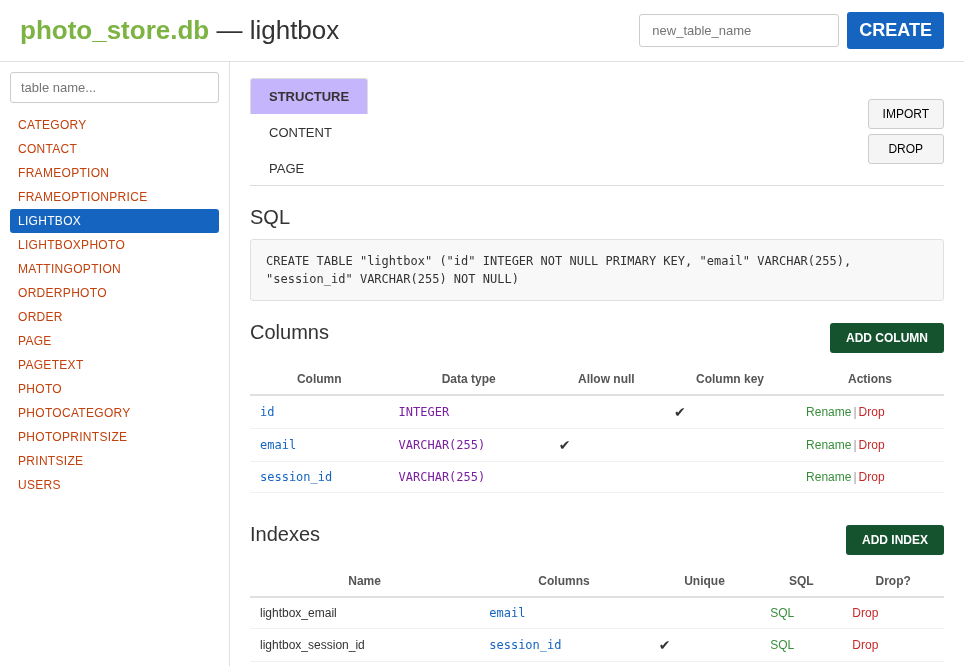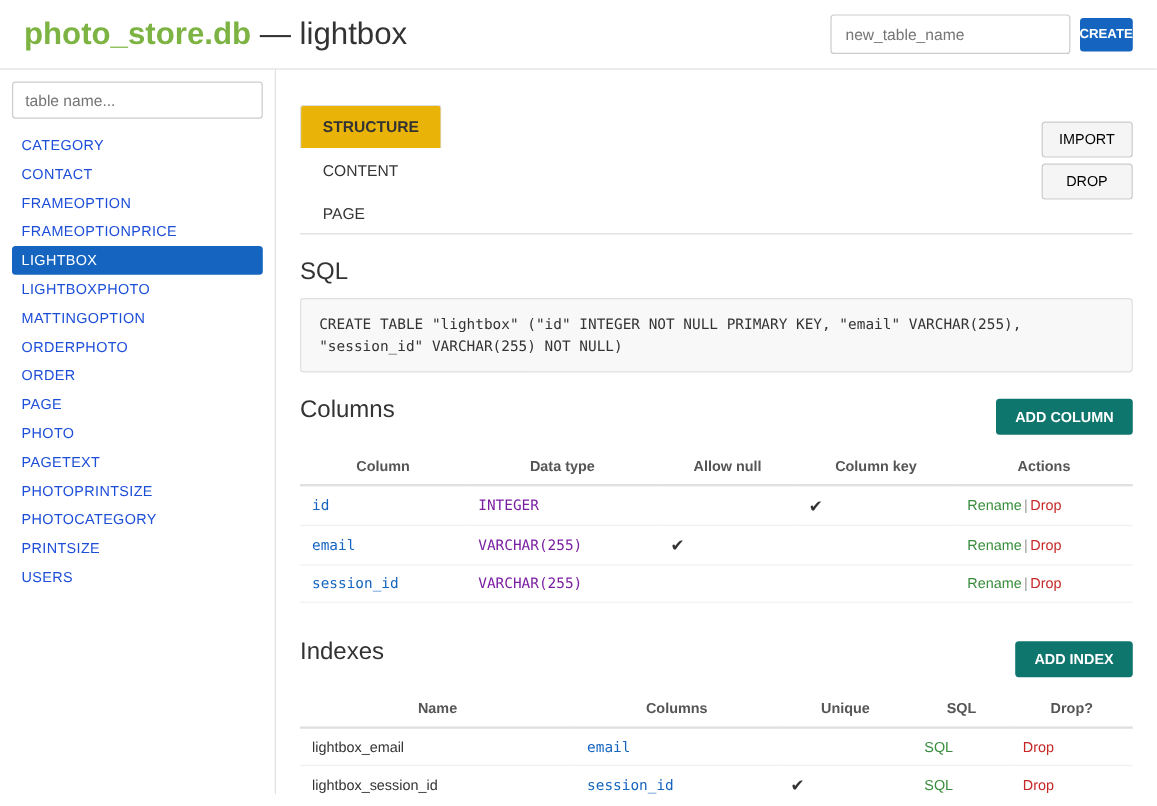--- a/index.html
+++ b/index.html
@@ -32,23 +32,23 @@
       border: 1px solid #ccc;
       border-radius: 3px;
       font-size: 13px;
       width: 200px;
       color: #999;
     }
     .create-btn {
       background: #1565c0;
       color: #fff;
       border: none;
-      padding: 8px 0;
-      border-radius: 3px;
-      font-size: 11px;
+      padding: 8px 12px;
+      border-radius: 3px;
+      font-size: 18px;
       cursor: pointer;
       font-weight: bold;
     }
     
     
     .main-layout {
       display: flex;
       height: calc(100vh - 68px);
     }
     
@@ -65,21 +65,21 @@
       padding: 7px 10px;
       border: 1px solid #ccc;
       border-radius: 3px;
       font-size: 13px;
       margin-bottom: 10px;
     }
     .sidebar-item {
       padding: 5px 8px;
       cursor: pointer;
       font-size: 12px;
-      color: #1d4ed8;
+      color: #c2410c;
       border-radius: 2px;
       text-transform: uppercase;
       letter-spacing: 0.3px;
     }
     .sidebar-item.active {
       background: #1565c0;
       color: #fff;
       border-radius: 3px;
     }
     
@@ -104,24 +104,23 @@
       border: 1px solid transparent;
       border-bottom: none;
       font-size: 13px;
       margin-right: 3px;
       border-radius: 3px 3px 0 0;
       position: relative;
       bottom: -1px;
     }
     .tab.active {
       border-color: #ddd;
-      background: #eab308;
+      background: #c4b5fd;
       border-bottom-color: #fff;
       font-weight: bold;
-      margin-top: 13px;
     }
     .tab-actions {
       margin-left: auto;
       display: flex;
       gap: 5px;
       flex-direction: column;
     }
     .tab-action-btn {
       padding: 7px 14px;
       border: 1px solid #ccc;
@@ -151,21 +150,21 @@
     }
     
     
     .columns-header {
       display: flex;
       align-items: center;
       justify-content: space-between;
       margin-bottom: 10px;
     }
     .add-btn {
-      background: #0f766e;
+      background: #14532d;
       color: #fff;
       border: none;
       padding: 8px 16px;
       border-radius: 3px;
       font-size: 12px;
       cursor: pointer;
       font-weight: bold;
     }
     
     
@@ -229,24 +228,24 @@
         <div class="sidebar-item">CATEGORY</div>
         <div class="sidebar-item">CONTACT</div>
         <div class="sidebar-item">FRAMEOPTION</div>
         <div class="sidebar-item">FRAMEOPTIONPRICE</div>
         <div class="sidebar-item active">LIGHTBOX</div>
         <div class="sidebar-item">LIGHTBOXPHOTO</div>
         <div class="sidebar-item">MATTINGOPTION</div>
         <div class="sidebar-item">ORDERPHOTO</div>
         <div class="sidebar-item">ORDER</div>
         <div class="sidebar-item">PAGE</div>
+        <div class="sidebar-item">PAGETEXT</div>
         <div class="sidebar-item">PHOTO</div>
-        <div class="sidebar-item">PAGETEXT</div>
+        <div class="sidebar-item">PHOTOCATEGORY</div>
         <div class="sidebar-item">PHOTOPRINTSIZE</div>
-        <div class="sidebar-item">PHOTOCATEGORY</div>
         <div class="sidebar-item">PRINTSIZE</div>
         <div class="sidebar-item">USERS</div>
       </div>
   </div>
 
   <div class="content-area">
 
     <div class="tabs">
       <div id="tab-items">
           <div class="tab active">STRUCTURE</div>

